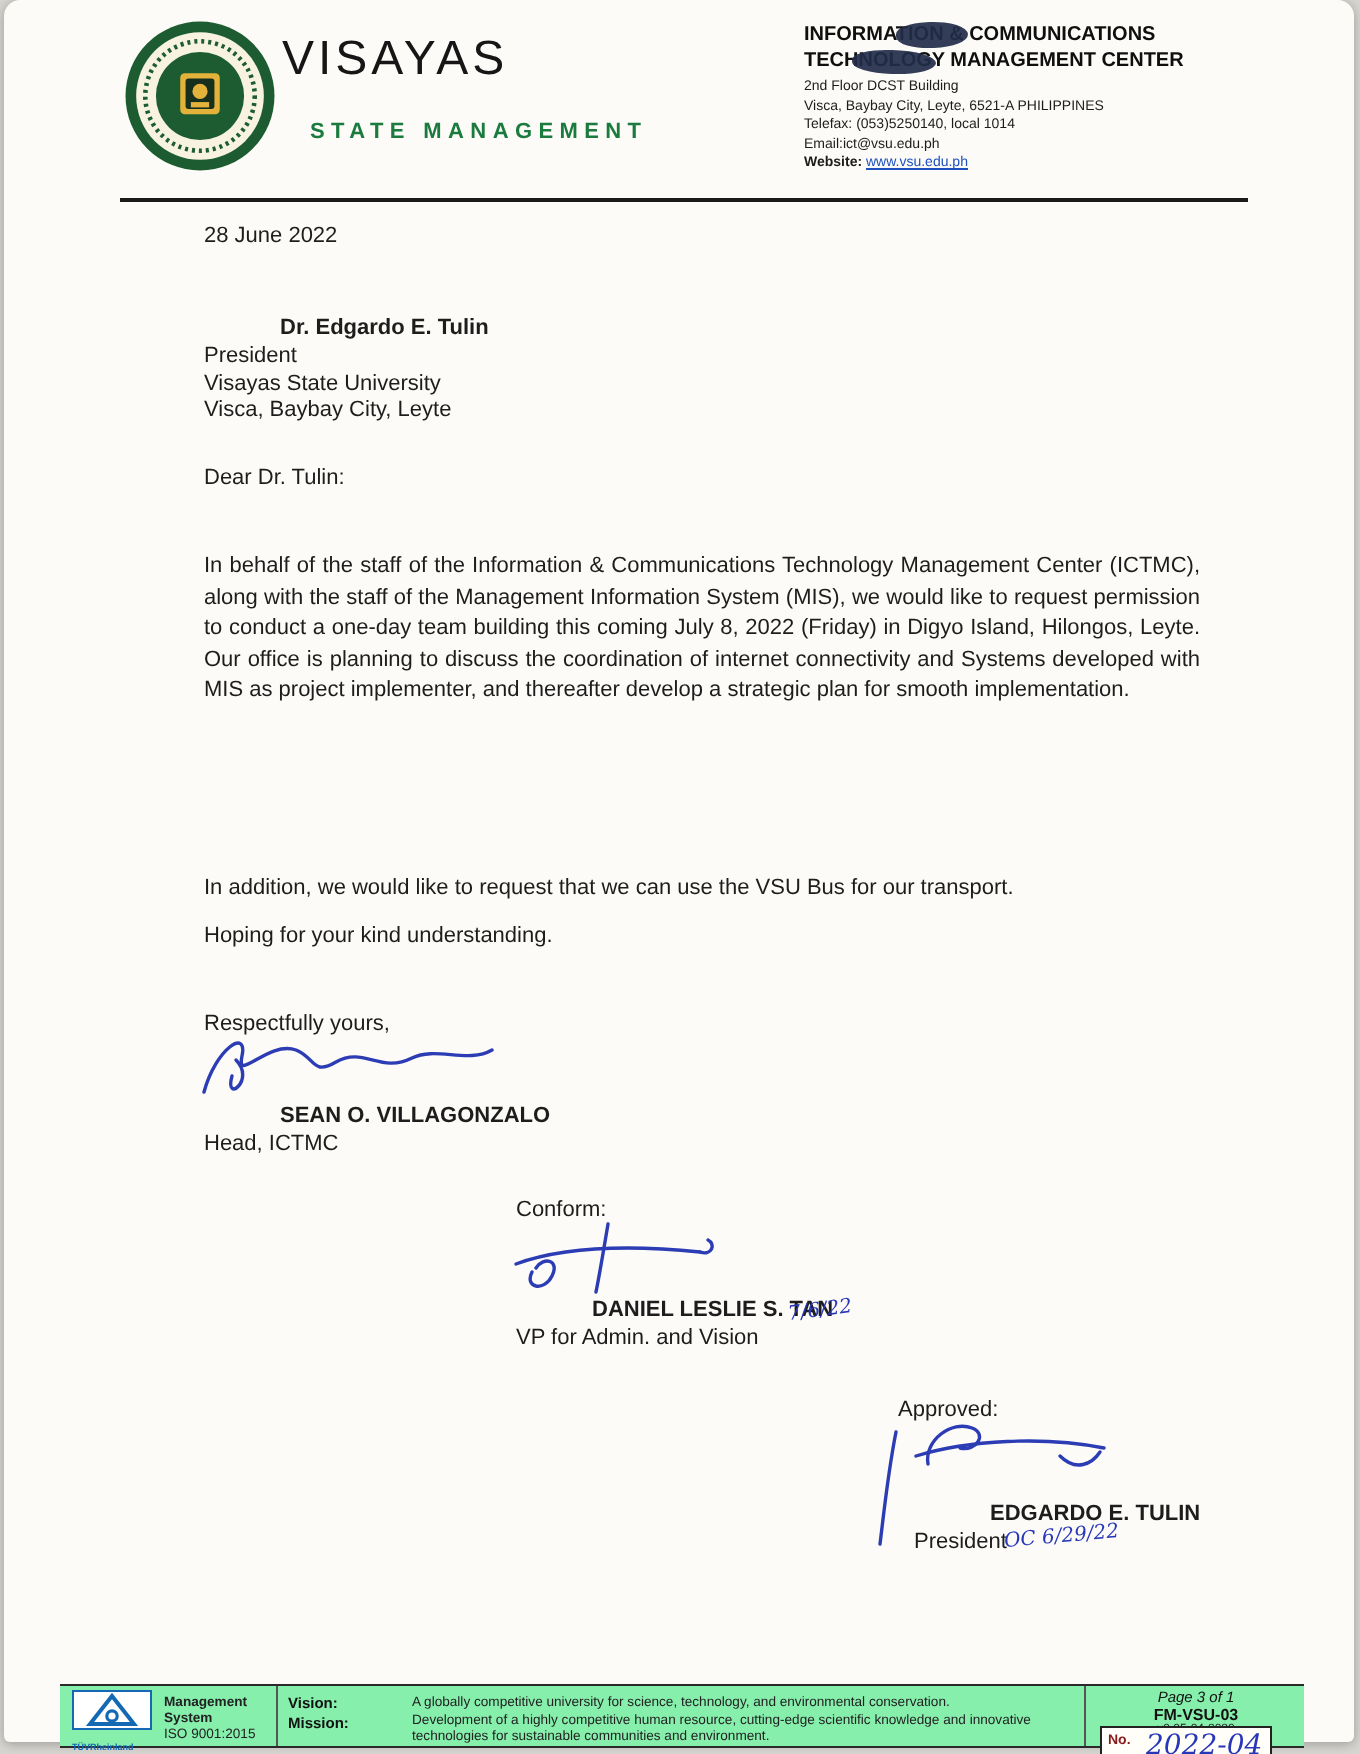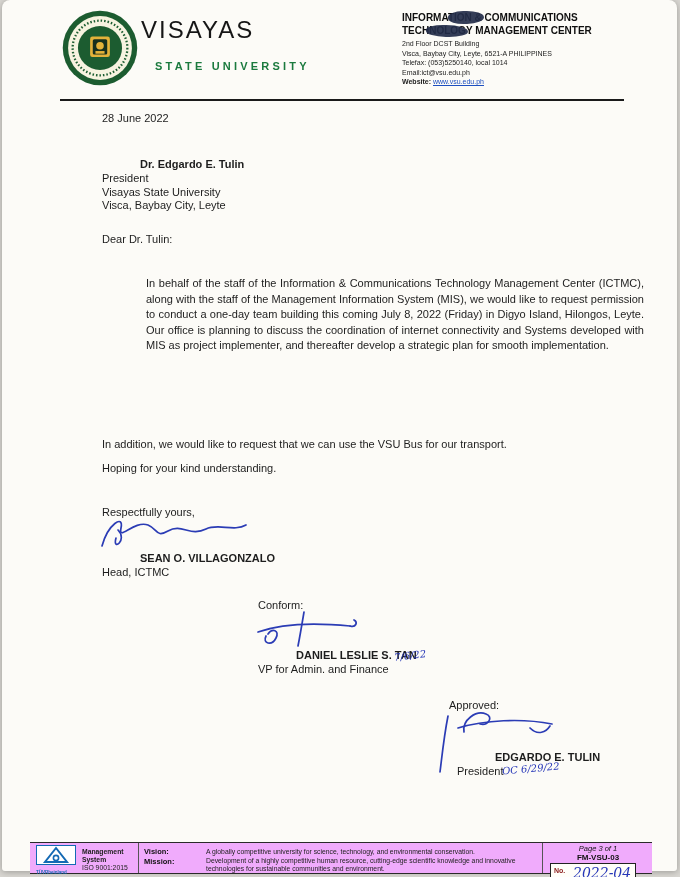--- a/index.html
+++ b/index.html
@@ -12,38 +12,38 @@
   .canvas{position:relative;width:680px;height:877px;overflow:hidden;}
   .page{
     position:absolute;left:2px;top:0;width:675px;height:871px;
     background:#fcfbf7;
     border-radius:8px 8px 3px 3px;
     box-shadow:0 1px 6px rgba(0,0,0,.28);
   }
   .abs{position:absolute;}
   .body-txt{font-size:11px;line-height:15.5px;color:#1d1d1d;}
   .bold{font-weight:bold;padding-left:38px;}
-  .just{text-align:justify;margin-left:44px;}
+  .just{text-align:justify;}
   .hand{color:#2737b8;font-style:italic;font-family:"DejaVu Serif", serif;}
 
   
   .uni-name{font-size:24px;letter-spacing:2px;color:#161616;font-weight:normal;}
   .uni-sub{color:#1b7a3e;font-size:11px;letter-spacing:3.2px;font-weight:bold;}
   .office-name{font-size:10px;font-weight:bold;line-height:12.5px;color:#0f0f0f;}
   .addr{font-size:7px;line-height:9.5px;color:#1c1c1c;}
   .addr .lbl{font-weight:bold;}
   .link{color:#1d4fc0;text-decoration:underline;}
   .rule{height:2px;background:#1a1a1a;}
   .smudge{background:#232c49;opacity:.92;border-radius:45% 55% 50% 50%;}
 
   
   .sig path{fill:none;stroke:#2b3cb5;stroke-width:1.7;stroke-linecap:round;}
 
   
-  .footer-box{border-top:1.5px solid #2a2a2a;border-bottom:1.5px solid #2a2a2a;background:#f0abfc;}
+  .footer-box{border-top:1.5px solid #2a2a2a;border-bottom:1.5px solid #2a2a2a;background:#86efac;}
   .f-small{font-size:6.8px;line-height:8px;color:#222;}
   .f-label{font-size:7.5px;font-weight:bold;color:#111;}
   .vdiv{width:1px;background:#555;}
   .no-box{border:1px solid #222;background:#fffef9;}
 </style>
 </head>
 <body>
 
 <div class="canvas">
   <div class="page">
@@ -55,21 +55,21 @@
         <circle cx="50" cy="50" r="36" fill="none" stroke="#1c5c30" stroke-width="3" stroke-dasharray="2 2.6"></circle>
         <circle cx="50" cy="50" r="29" fill="#1c5c30"></circle>
         <rect x="37" y="35" width="26" height="27" rx="3" fill="#e3b23a"></rect>
         <rect x="40.5" y="38.5" width="19" height="20" rx="2" fill="#17301d"></rect>
         <circle cx="50" cy="47" r="5" fill="#e3b23a"></circle>
         <rect x="44" y="54" width="12" height="3.5" fill="#e3b23a"></rect>
       </svg>
     </div>
 
     <div class="abs uni-name" style="left:139px;top:16px;">VISAYAS</div>
-    <div class="abs uni-sub" style="left:153px;top:60px;">STATE UNIVERSITY</div>
+    <div class="abs uni-sub" style="left:153px;top:60px;">STATE MANAGEMENT</div>
 
     <div class="abs" style="left:400px;top:12px;width:222px;">
       <div class="office-name">INFORMATION &amp; COMMUNICATIONS</div>
       <div class="office-name">TECHNOLOGY MANAGEMENT CENTER</div>
       <div style="height:2px;"></div>
       <div class="addr">2nd Floor DCST Building</div>
       <div class="addr">Visca, Baybay City, Leyte, 6521-A PHILIPPINES</div>
       <div class="addr">Telefax: (053)5250140, local 1014</div>
       <div class="addr">Email:ict@vsu.edu.ph</div>
       <div class="addr">
@@ -113,21 +113,21 @@
     <div class="abs" style="left:248px;top:606px;width:110px;height:44px;">
       <svg class="sig" viewBox="0 0 110 44" width="110" height="44">
         <path d="M16 30 C 12 38 22 40 26 32 C 30 24 22 22 18 28"></path>
         <path d="M8 26 C 30 18 60 16 100 20"></path>
         <path d="M54 6 C 52 18 50 30 48 40"></path>
         <path d="M100 20 C 106 22 108 16 104 14"></path>
       </svg>
     </div>
     <div class="abs body-txt bold" style="left:256px;top:648px;">DANIEL LESLIE S. TAN</div>
     <div class="abs hand" style="left:392px;top:650px;font-size:10px;transform:rotate(-7deg);">7/6/22</div>
-    <div class="abs body-txt" style="left:256px;top:662px;">VP for Admin. and Finance</div>
+    <div class="abs body-txt" style="left:256px;top:662px;">VP for Admin. and Vision</div>
 
     <div class="abs body-txt" style="left:447px;top:698px;">Approved:</div>
     <div class="abs" style="left:432px;top:706px;width:130px;height:70px;">
       <svg class="sig" viewBox="0 0 130 70" width="130" height="70">
         <path d="M14 10 C 10 30 8 50 6 66"></path>
         <path d="M30 26 C 28 14 42 4 52 8 C 60 11 54 20 46 18"></path>
         <path d="M24 22 C 50 14 88 12 118 18"></path>
         <path d="M96 22 C 104 30 112 26 116 20"></path>
       </svg>
     </div>

